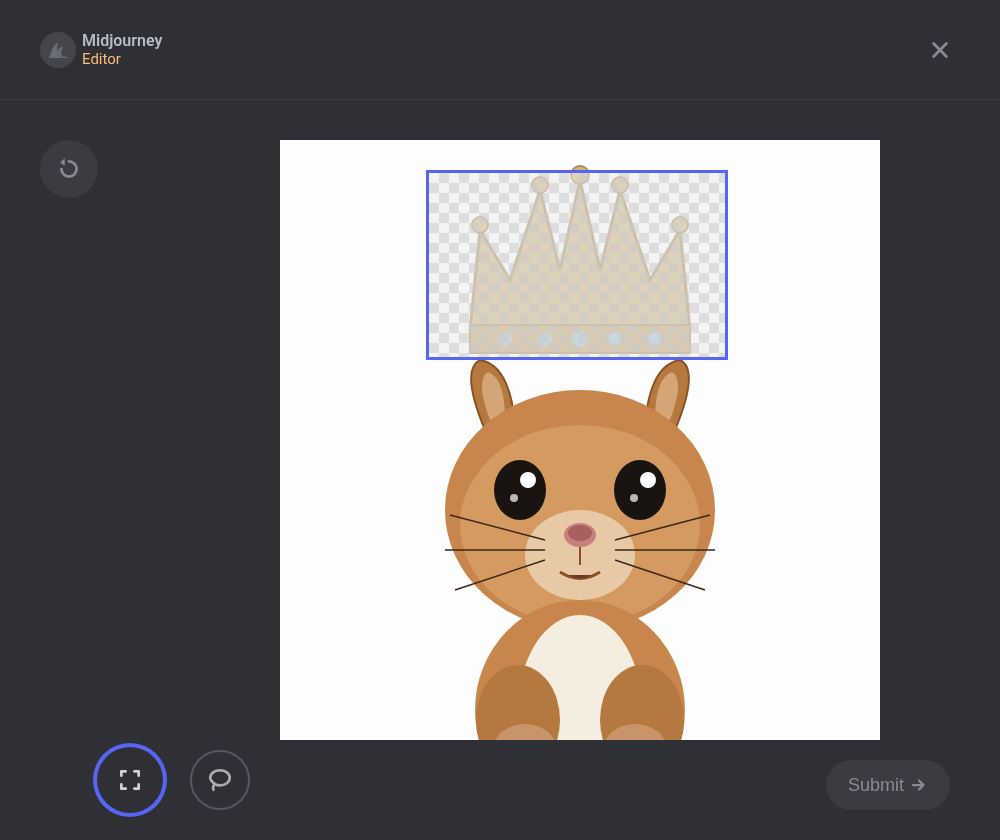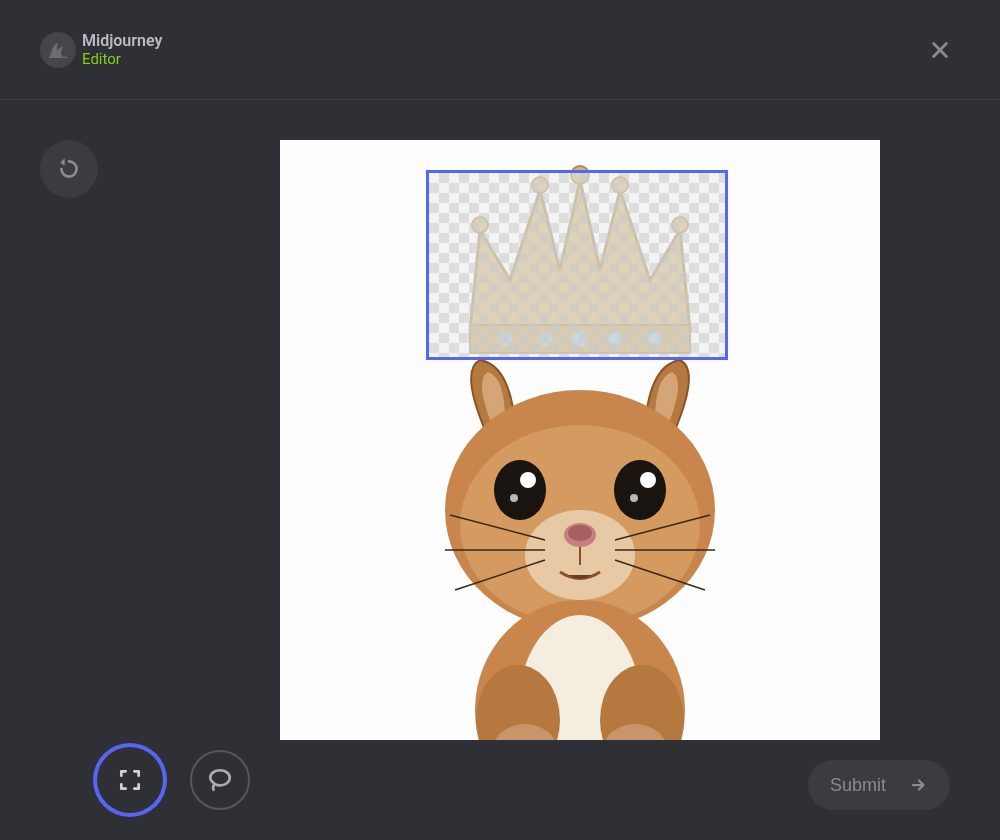--- a/index.html
+++ b/index.html
@@ -41,21 +41,21 @@
       display: flex;
       flex-direction: column;
       line-height: 1.2;
     }
     .logo-title {
       color: #b8bcc2;
       font-size: 16px;
       font-weight: 600;
     }
     .logo-subtitle {
-      color: #84cc16;
+      color: #fdba74;
       font-size: 15px;
     }
     .close-btn {
       width: 40px;
       height: 40px;
       background: transparent;
       border: none;
       display: flex;
       align-items: center;
       justify-content: center;
@@ -151,21 +151,21 @@
       position: absolute;
       bottom: 30px;
       right: 50px;
       height: 50px;
       padding: 0 22px;
       background: #3a3c41;
       border: none;
       border-radius: 25px;
       display: flex;
       align-items: center;
-      gap: 24px;
+      gap: 6px;
       cursor: pointer;
     }
     .submit-label {
       color: #888b91;
       font-size: 18px;
       font-weight: 500;
     }
   </style>
 </head>
 <body>

